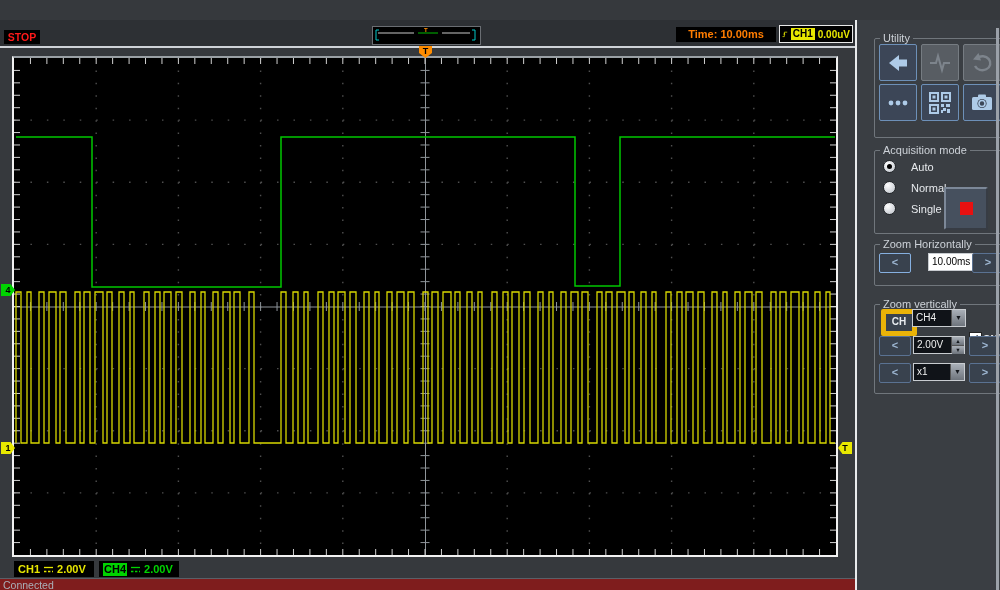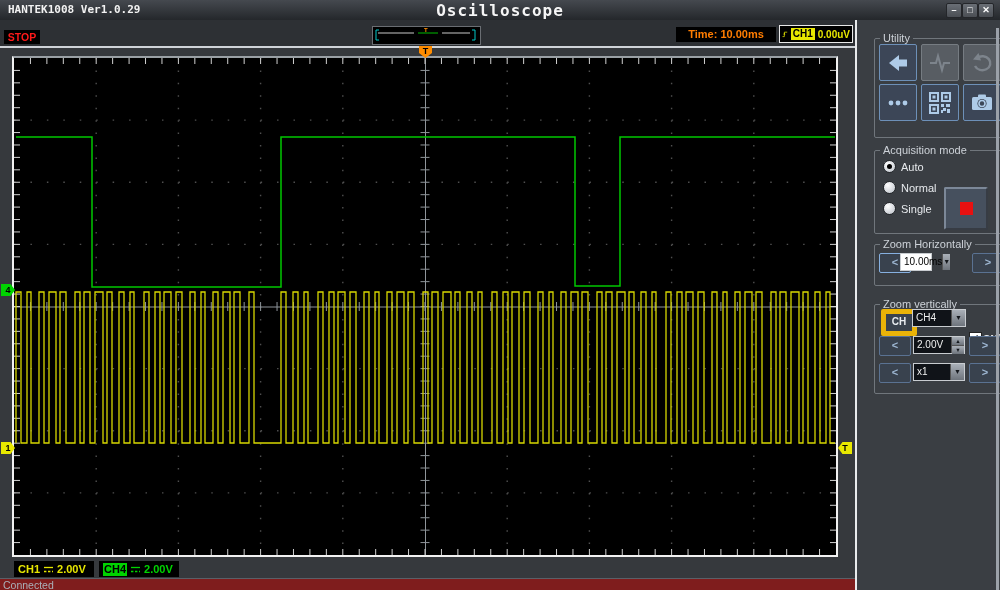--- a/index.html
+++ b/index.html
@@ -79,46 +79,39 @@
   .combo .cval{flex:1;font:10px "Liberation Sans",sans-serif;color:#000;line-height:16px;padding-left:3px;}
   .combo.dark{background:#101318;}
   .combo.dark .cval{color:#f0f0f0;}
   .dropbtn{width:13px;background:linear-gradient(#aab0b8,#6e747c);border-left:1px solid #555;
     color:#14171c;font:7px "Liberation Sans",sans-serif;text-align:center;line-height:16px;}
   .spincol{width:12px;display:flex;flex-direction:column;border-left:1px solid #555;}
   .spincol div{flex:1;background:linear-gradient(#aab0b8,#6e747c);color:#14171c;font:5.5px "Liberation Sans",sans-serif;
     text-align:center;line-height:8px;border-bottom:1px solid #555;}
   .spincol div:last-child{border-bottom:none;}
   
-  .radioRow{position:absolute;display:flex;align-items:center;gap:5px;cursor:pointer;}
+  .radioRow{position:absolute;display:flex;align-items:center;gap:15px;cursor:pointer;}
   .radio{width:11px;height:11px;border-radius:50%;background:radial-gradient(circle at 35% 30%,#ffffff,#b9bfc7);
     border:1px solid #25282c;position:relative;}
   .radio.sel::after{content:"";position:absolute;left:3px;top:3px;width:5px;height:5px;border-radius:50%;background:#000;}
   .radioRow span{font:11px "Liberation Sans",sans-serif;color:#e6e9ec;}
   #stopBtn{position:absolute;left:69px;top:36px;width:40px;height:39px;background:#46505e;
     border:2px outset #7c8898;border-radius:2px;cursor:pointer;display:flex;align-items:center;justify-content:center;}
   #stopBtn .sq{width:13px;height:13px;background:#e81010;}
   #chkOnOff{position:absolute;left:94px;top:27px;width:11px;height:11px;background:#fff;border:1px solid #222;
     font:bold 9px "Liberation Sans",sans-serif;color:#000;text-align:center;line-height:11px;cursor:pointer;}
   #lblOnOff{position:absolute;left:108px;top:27px;font:bold 9.5px "Liberation Sans",sans-serif;color:#f0f0f0;}
   .chbtn{position:absolute;left:6px;top:24px;width:26px;height:17px;background:#39424e;border:5px solid #eab308;
     color:#e8ecf0;font:bold 10px "Liberation Sans",sans-serif;text-align:center;line-height:16px;border-radius:2px;cursor:pointer;}
 </style>
 </head>
 <body>
 
 <div id="app">
 
-  <div id="titlebar">
-    <span id="appTitle">HANTEK1008 Ver1.0.29</span>
-    <span id="winTitle">Oscilloscope</span>
-    <div class="winbtn" id="btnMin">–</div>
-    <div class="winbtn" id="btnMax">□</div>
-    <div class="winbtn" id="btnClose">✕</div>
-  </div>
 
   <div id="topstrip">
     <div id="stopBox">STOP</div>
     <div id="previewBox">
       <svg id="previewSvg" width="105" height="15">
           <polyline points="6,3 3,3 3,13 6,13" fill="none" stroke="#00c8c8" stroke-width="1"></polyline>
           <polyline points="99,3 102,3 102,13 99,13" fill="none" stroke="#00c8c8" stroke-width="1"></polyline>
           <polyline points="5,6 9,6 13,6 17,6 21,6 25,6 29,6 33,6 37,6 41,6" fill="none" stroke="#c8c8c8" stroke-width="1"></polyline>
           <polyline points="45,6 49,6 53,6 57,6 61,6 65,6" fill="none" stroke="#00bb00" stroke-width="1"></polyline>
           <polyline points="69,6 73,6 77,6 81,6 85,6 89,6 93,6 97,6" fill="none" stroke="#c8c8c8" stroke-width="1"></polyline>
@@ -516,21 +509,21 @@
         <span>Single</span>
       </div>
       <div id="stopBtn">
           <div class="sq"></div>
         </div>
     </div>
 
     <div class="group" id="gZoomH">
       <span class="glabel">Zoom Horizontally</span>
       <div class="navbtn focus" style="left:4px;top:8px;">&lt;</div>
-      <div class="combo" style="left:25px;top:8px;width:32px;">
+      <div class="combo" style="left:53px;top:8px;width:62px;">
         <span class="cval">10.00ms</span>
         <span class="dropbtn">▼</span>
       </div>
       <div class="navbtn" style="left:97px;top:8px;">&gt;</div>
     </div>
 
     <div class="group" id="gZoomV">
       <span class="glabel">Zoom vertically</span>
       <div class="chbtn" style="left:6px;top:4px;">CH</div>
       <div class="combo dark" style="left:37px;top:4px;width:54px;">

